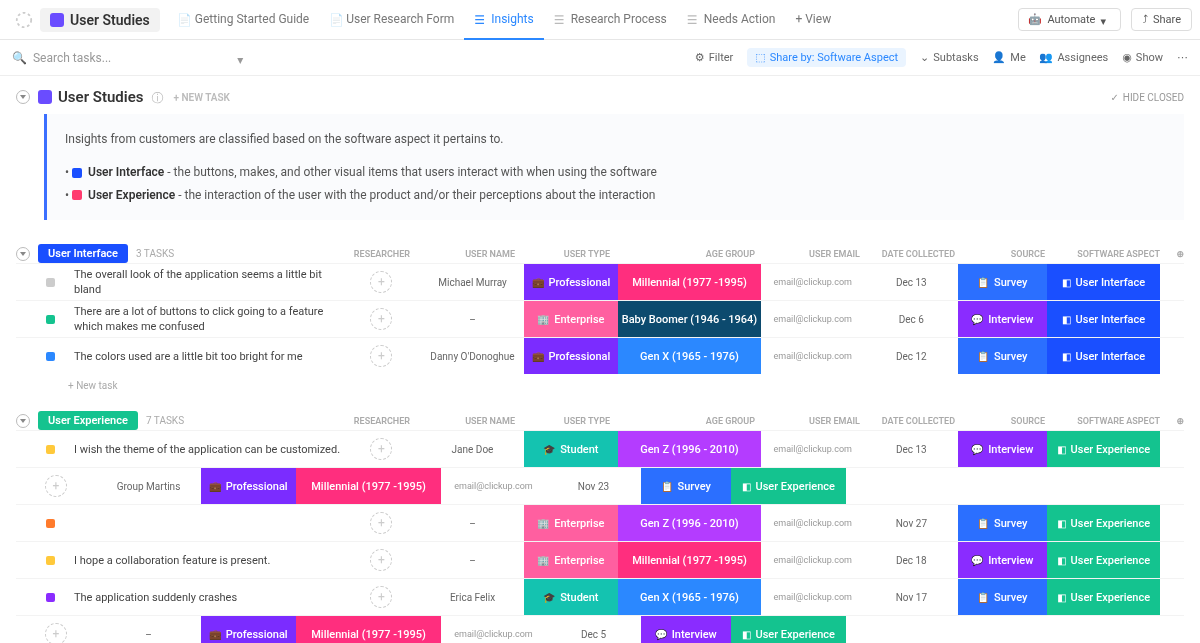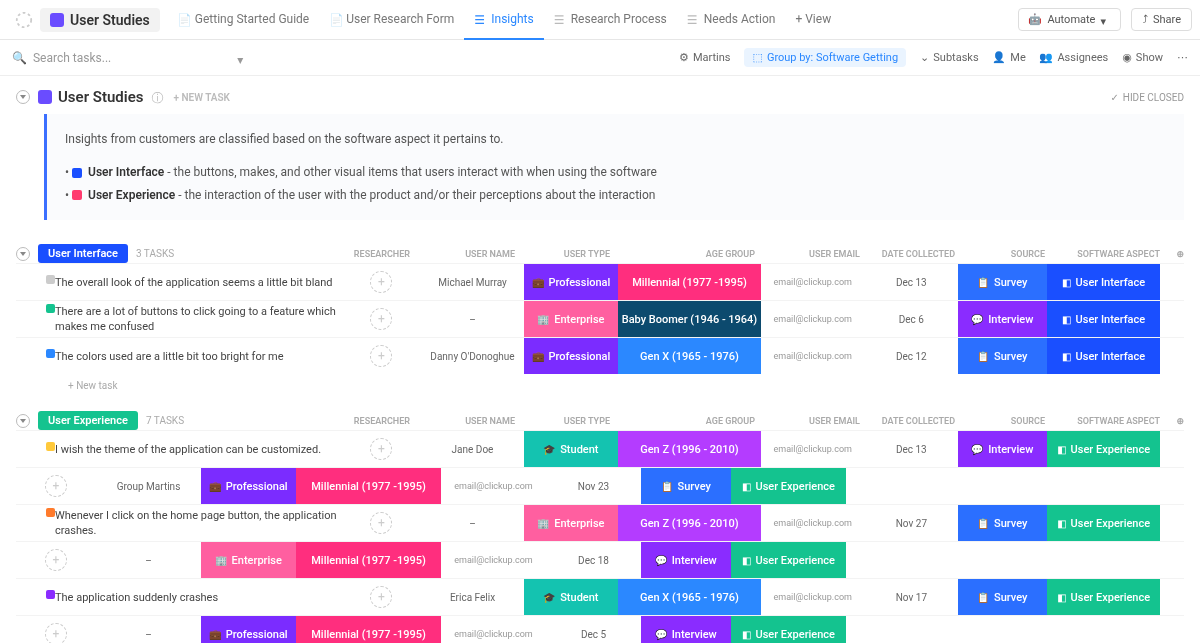--- a/index.html
+++ b/index.html
@@ -46,21 +46,21 @@
 .c-res { width: 80px; }
 .c-name { width: 105px; }
 .c-type { width: 95px; }
 .c-age { width: 145px; }
 .c-email { width: 105px; }
 .c-date { width: 95px; }
 .c-src { width: 90px; }
 .c-asp { width: 115px; }
 .c-plus { width: 24px; }
 .task-row { display: flex; align-items: center; min-height: 36px; border-top: 1px solid #f3f3f3; }
-.row-left { display: flex; width: 330px; padding-left: 30px; gap: 0; }
+.row-left { display: flex; align-items: center; width: 330px; padding-left: 30px; gap: 19px; }
 .status-sq { width: 9px; height: 9px; border-radius: 2px; flex-shrink: 0; }
 .task-text { font-size: 11px; color: #444; line-height: 1.4; }
 .avatar-slot { width: 80px; display: flex; justify-content: center; }
 .avatar-circ { width: 22px; height: 22px; border: 1px dashed #ccc; border-radius: 50%; display: flex; align-items: center; justify-content: center; color: #ccc; font-size: 12px; }
 .cell { text-align: center; font-size: 10px; color: #666; display: flex; align-items: center; justify-content: center; }
 .cell-name { width: 105px; }
 .cell-type { width: 95px; height: 36px; color: #fff; font-weight: 500; font-size: 11px; gap: 4px; }
 .cell-age { width: 145px; height: 36px; color: #fff; font-weight: 500; font-size: 11px; }
 .cell-email { width: 105px; font-size: 9px; color: #999; }
 .cell-date { width: 95px; }
@@ -125,25 +125,25 @@
 
 <div class="filter-bar">
   <div class="search-wrap">
     <span>🔍</span>
     <span>Search tasks...</span>
     <span class="chev">▾</span>
   </div>
   <div class="filter-right">
     <div class="filter-item">
         <span>⚙</span>
-        <span>Martins</span>
+        <span>Filter</span>
       </div>
     <div class="filter-item groupby">
         <span>⬚</span>
-        <span>Group by: Software Getting</span>
+        <span>Share by: Software Aspect</span>
       </div>
     <div class="filter-item">
         <span>⌄</span>
         <span>Subtasks</span>
       </div>
     <div class="filter-item">
         <span>👤</span>
         <span>Me</span>
       </div>
     <div class="filter-item">
@@ -303,35 +303,38 @@
       <div class="cell cell-age" style="background:#ff2e7e">Millennial (1977 -1995)</div>
       <div class="cell cell-email">email@clickup.com</div>
       <div class="cell cell-date">Nov 23</div>
       <div class="cell cell-src" style="background:#2b6fff"><span class="smicon">📋</span>Survey</div>
       <div class="cell cell-asp" style="background:#14c38f"><span class="smicon">◧</span>User Experience</div>
       <div class="cell cell-plus"></div>
     </div>
         <div class="task-row">
       <div class="row-left">
         <span class="status-sq" style="background:#ff7b2c"></span>
-        <span class="task-text">Whenever I click on the home page button, the application crashes.</span>
       </div>
       <div class="avatar-slot">
             <div class="avatar-circ">+</div>
           </div>
       <div class="cell cell-name">–</div>
       <div class="cell cell-type" style="background:#ff5fa0"><span class="smicon">🏢</span>Enterprise</div>
       <div class="cell cell-age" style="background:#b43cff">Gen Z (1996 - 2010)</div>
       <div class="cell cell-email">email@clickup.com</div>
       <div class="cell cell-date">Nov 27</div>
       <div class="cell cell-src" style="background:#2b6fff"><span class="smicon">📋</span>Survey</div>
       <div class="cell cell-asp" style="background:#14c38f"><span class="smicon">◧</span>User Experience</div>
       <div class="cell cell-plus"></div>
     </div>
         <div class="task-row">
+      <div class="row-left">
+        <span class="status-sq" style="background:#ffc93b"></span>
+        <span class="task-text">I hope a collaboration feature is present.</span>
+      </div>
       <div class="avatar-slot">
             <div class="avatar-circ">+</div>
           </div>
       <div class="cell cell-name">–</div>
       <div class="cell cell-type" style="background:#ff5fa0"><span class="smicon">🏢</span>Enterprise</div>
       <div class="cell cell-age" style="background:#ff2e7e">Millennial (1977 -1995)</div>
       <div class="cell cell-email">email@clickup.com</div>
       <div class="cell cell-date">Dec 18</div>
       <div class="cell cell-src" style="background:#8a2cff"><span class="smicon">💬</span>Interview</div>
       <div class="cell cell-asp" style="background:#14c38f"><span class="smicon">◧</span>User Experience</div>

